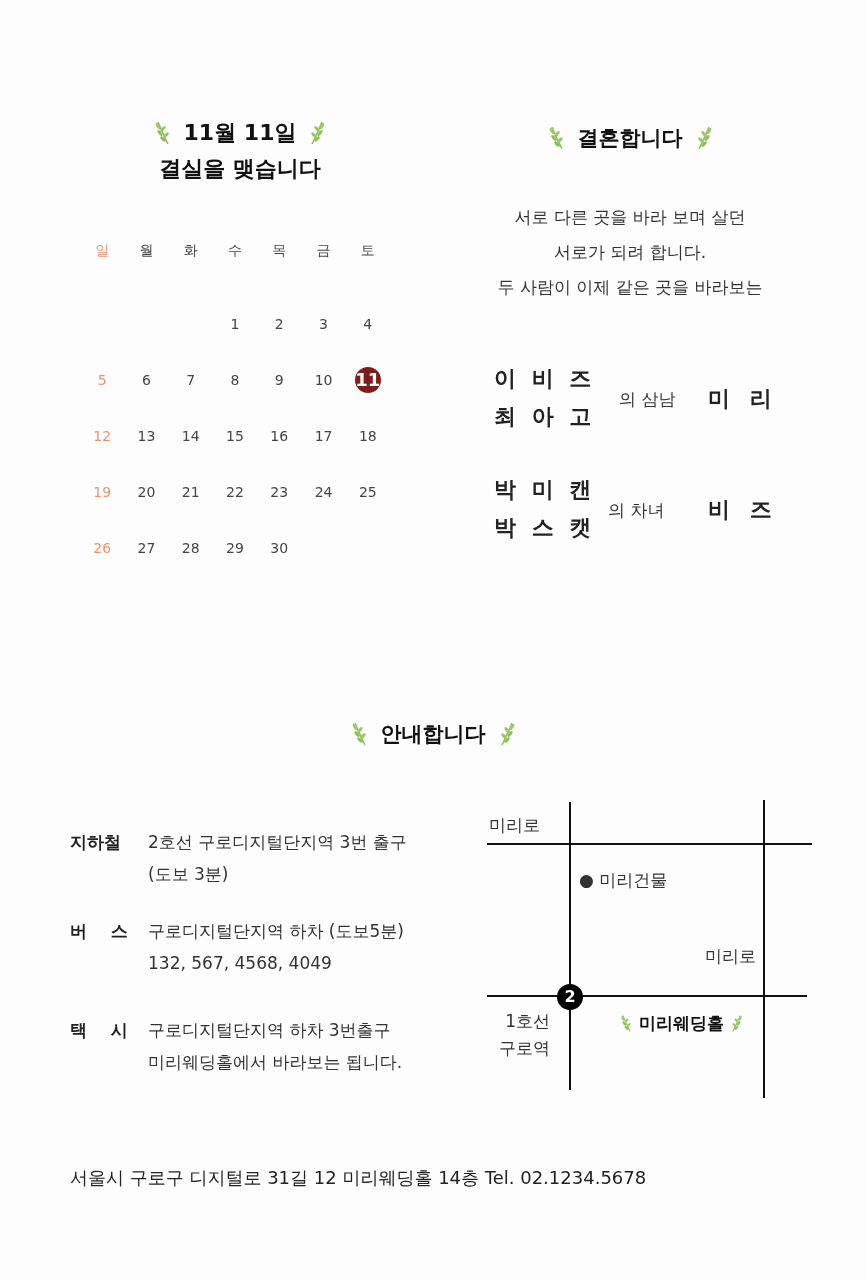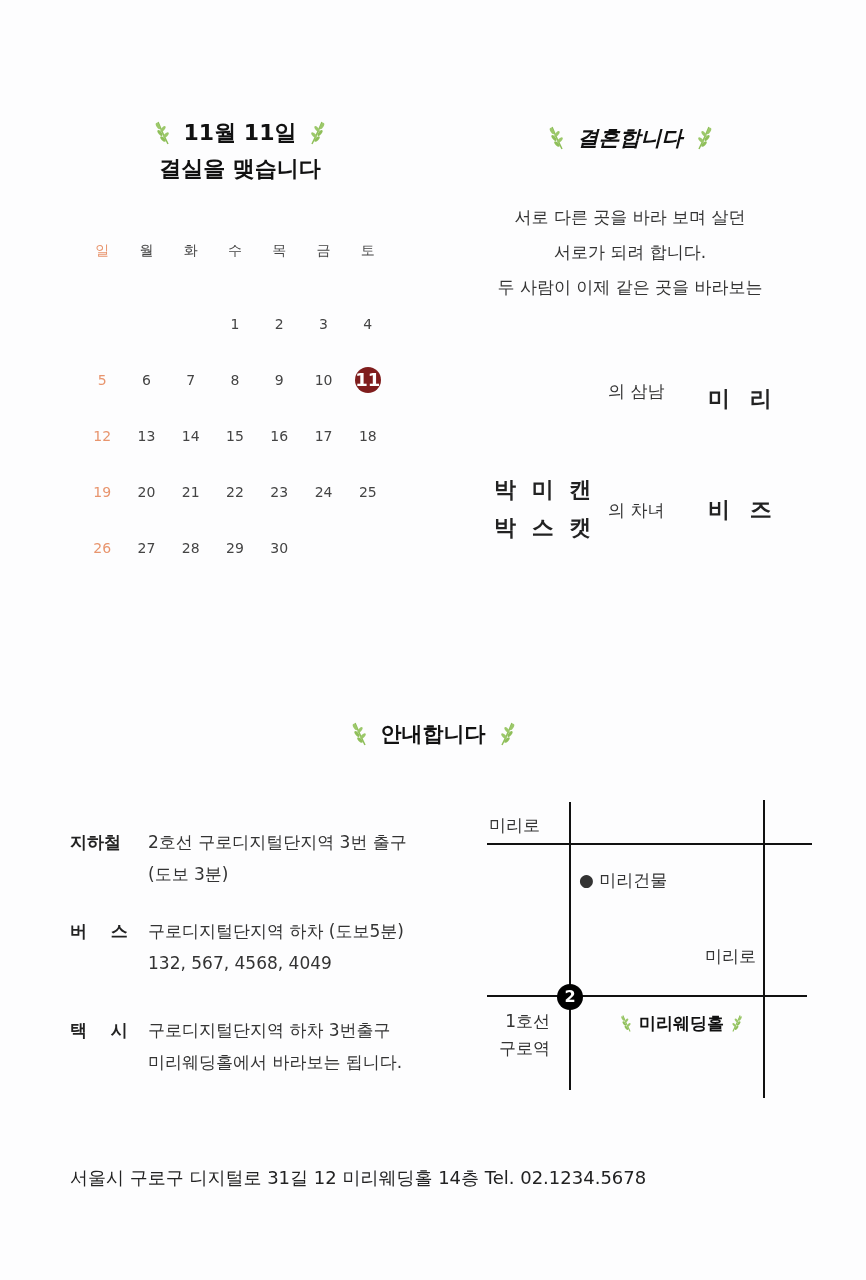--- a/index.html
+++ b/index.html
@@ -137,41 +137,45 @@
     <span class="leaf">
   <svg viewBox="0 0 18 26">
           <path d="M4 2 Q8 12 14 24" stroke="#8fbf5a" stroke-width="1.5" fill="none"></path>
     <ellipse cx="4" cy="6" rx="1.6" ry="3.5" fill="#9cc86a" transform="rotate(-30 4 6)"></ellipse>
     <ellipse cx="9" cy="9" rx="1.6" ry="3.5" fill="#9cc86a" transform="rotate(40 9 9)"></ellipse>
     <ellipse cx="6" cy="13" rx="1.6" ry="3.5" fill="#8fbf5a" transform="rotate(-40 6 13)"></ellipse>
     <ellipse cx="12" cy="15" rx="1.6" ry="3.5" fill="#9cc86a" transform="rotate(45 12 15)"></ellipse>
     <ellipse cx="9" cy="19" rx="1.6" ry="3.5" fill="#8fbf5a" transform="rotate(-45 9 19)"></ellipse>
   </svg>
 </span>
-    <span class="hand" style="font-size:21px;font-style:italic;">결혼합니다</span>
+    <span class="hand" style="font-size:21px;">결혼합니다</span>
     <span class="leaf" style="transform:scaleX(-1);">
   <svg viewBox="0 0 18 26">
           <path d="M4 2 Q8 12 14 24" stroke="#8fbf5a" stroke-width="1.5" fill="none"></path>
     <ellipse cx="4" cy="6" rx="1.6" ry="3.5" fill="#9cc86a" transform="rotate(-30 4 6)"></ellipse>
     <ellipse cx="9" cy="9" rx="1.6" ry="3.5" fill="#9cc86a" transform="rotate(40 9 9)"></ellipse>
     <ellipse cx="6" cy="13" rx="1.6" ry="3.5" fill="#8fbf5a" transform="rotate(-40 6 13)"></ellipse>
     <ellipse cx="12" cy="15" rx="1.6" ry="3.5" fill="#9cc86a" transform="rotate(45 12 15)"></ellipse>
     <ellipse cx="9" cy="19" rx="1.6" ry="3.5" fill="#8fbf5a" transform="rotate(-45 9 19)"></ellipse>
   </svg>
 </span>
   </div>
 </div>
 <div class="abs poem">
   <div>서로 다른 곳을 바라 보며 살던</div>
   <div>서로가 되려 합니다.</div>
   <div>두 사람이 이제 같은 곳을 바라보는</div>
 </div>
 
 <div class="abs family" style="top:360px; height:80px;">
-  <div class="rel" style="top:20px;">의 삼남</div>
+  <div class="names">
+    <div>이 비 즈</div>
+    <div>최 아 고</div>
+  </div>
+  <div class="rel" style="top:28px;margin-left:11px;">의 삼남</div>
   <div class="child" style="top:24px;">미 리</div>
 </div>
 <div class="abs family" style="top:471px; height:80px;">
   <div class="names">
     <div>박 미 캔</div>
     <div>박 스 캣</div>
   </div>
   <div class="rel" style="top:28px;">의 차녀</div>
   <div class="child" style="top:24px;">비 즈</div>
 </div>

